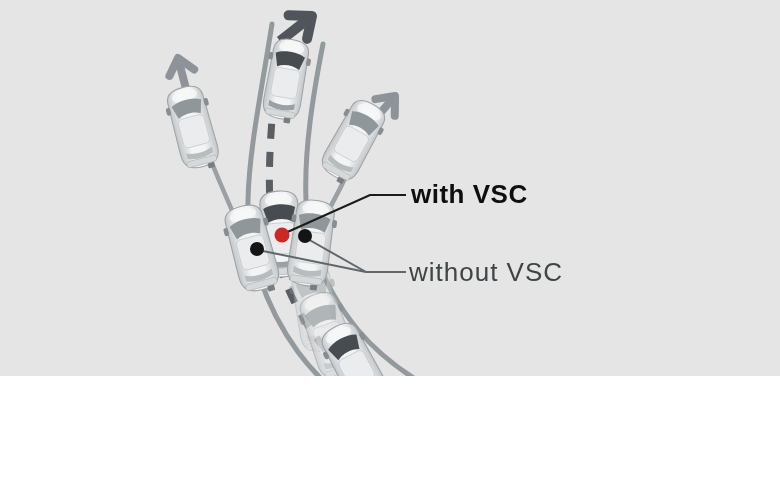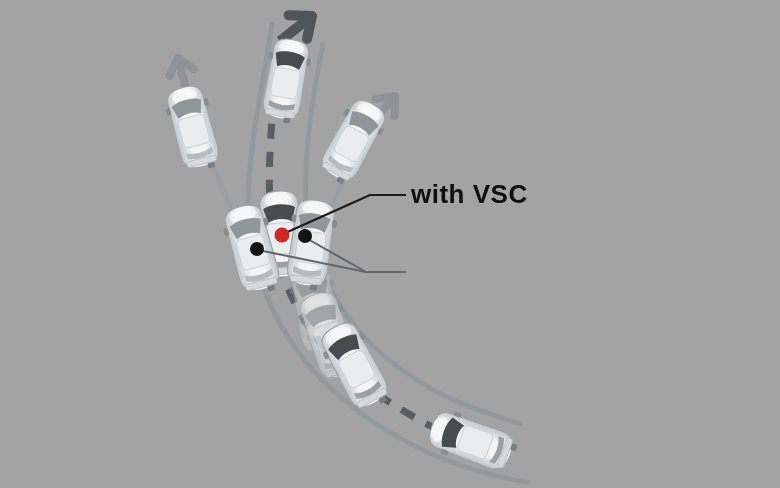--- a/index.html
+++ b/index.html
@@ -1,19 +1,19 @@
 <!DOCTYPE html>
 <html><head>
 <meta charset="utf-8">
 <style>
   html,body{margin:0;padding:0;background:#ffffff;}
   .stage{
     position:relative;
-    width:780px;height:488px;
-    background:#a3a3a3;
+    width:780px;height:376px;
+    background:#e5e5e5;
     overflow:hidden;
     font-family:"Liberation Sans", sans-serif;
   }
   .stage svg{position:absolute;left:0;top:0;}
   .label{
     position:absolute;
     white-space:nowrap;
     line-height:1;
   }
   .label-with{
@@ -104,13 +104,14 @@
       <path d="M306,238 L366,272"></path>
       <path d="M366,272 L406,272"></path>
     </g>
 
     <circle cx="282" cy="235" r="7.5" fill="#ce2823"></circle>
     <circle cx="257" cy="249" r="7" fill="#141414"></circle>
     <circle cx="305" cy="236" r="7" fill="#141414"></circle>
   </svg>
 
   <div class="label label-with">with VSC</div>
+  <div class="label label-without">without VSC</div>
 </div>
 
 </body></html>

